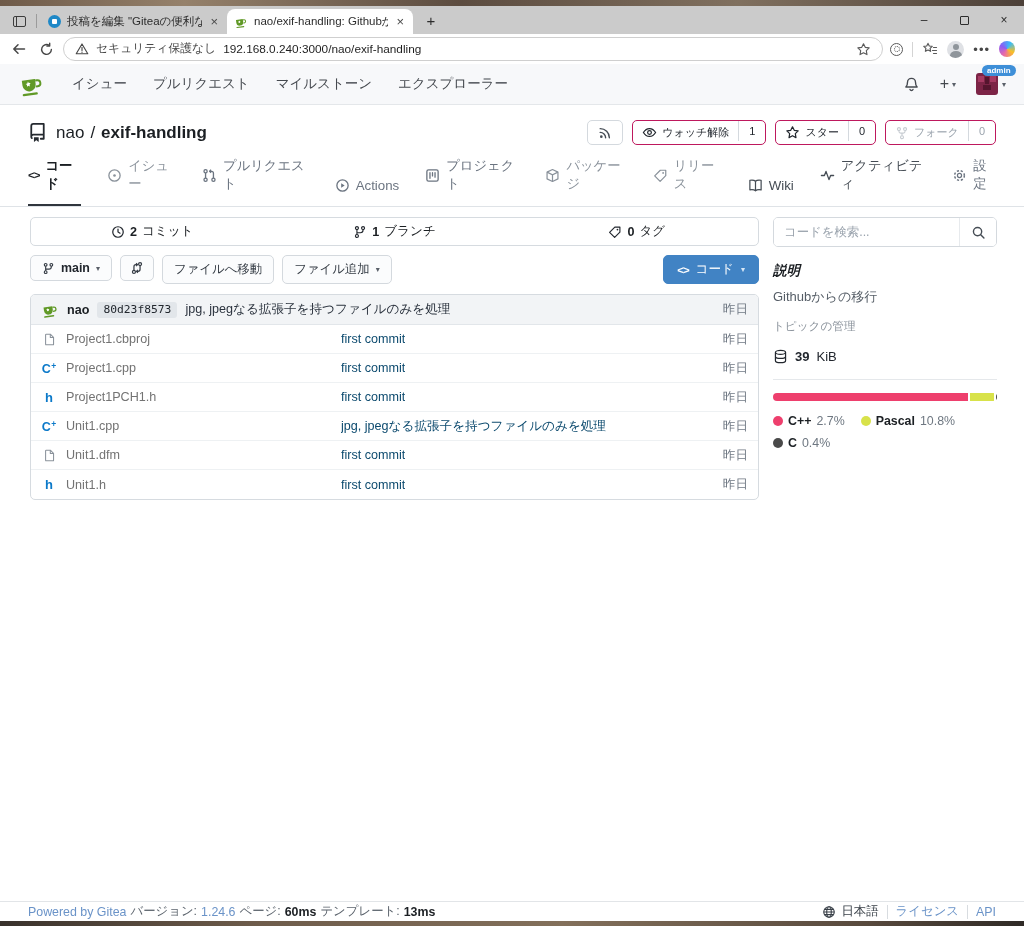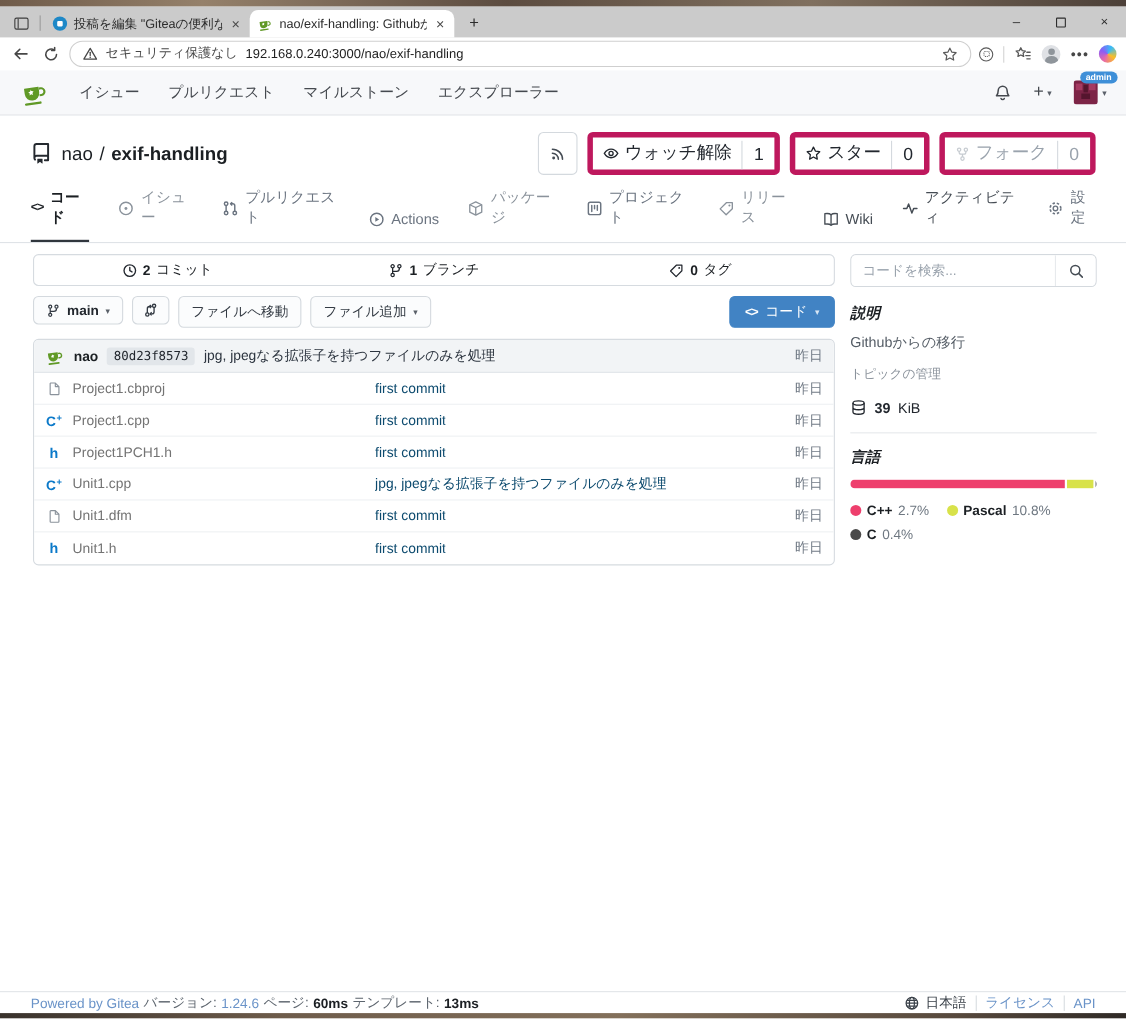--- a/index.html
+++ b/index.html
@@ -60,21 +60,21 @@
   .admin-badge { position:absolute; top:-8px; left:6px; background:#3e8fd8; color:#fff; font-size:8px; font-weight:700; padding:1px 5px; border-radius:7px; }
 
   
   .repo-header { padding:15px 28px 0 28px; flex:none; }
   .title-row { display:flex; align-items:center; gap:9px; }
   .repo-title { font-size:17px; color:#1b1f23; display:flex; gap:6px; align-items:baseline; }
   .repo-owner { font-weight:400; }
   .repo-sep { color:#1b1f23; }
   .repo-name { font-weight:700; }
   .repo-actions { margin-left:auto; display:flex; gap:9px; }
-  .seg-btn { display:flex; align-items:flex-end; border:5px solid #be185d; border-radius:5px; background:#fff; font-size:16px; color:#22272e; overflow:hidden; }
+  .seg-btn { display:flex; align-items:flex-start; border:1px solid #be185d; border-radius:5px; background:#fff; font-size:11px; color:#22272e; overflow:hidden; }
   .seg-main { display:flex; align-items:center; gap:5px; padding:4px 9px; }
   .seg-count { display:flex; align-items:center; padding:4px 10px; border-left:1px solid #d4d9de; }
   .seg-btn.muted { color:#9aa3ad; }
   .seg-btn.muted svg { opacity:.55; }
   .icon-btn { border:1px solid #d4d9de; border-radius:5px; background:#fff; width:36px; display:flex; align-items:center; justify-content:center; }
 
   
   .repo-tabs { display:flex; align-items:flex-end; gap:26px; padding:12px 28px 0; border-bottom:1px solid #dfe3e7; flex:none; }
   .r-tab { display:flex; align-items:center; gap:6px; font-size:13.3px; color:#6b7480; padding-bottom:11px; border-bottom:2.5px solid transparent; }
   .r-tab svg { flex:none; }
@@ -331,31 +331,31 @@
         </div>
       <div class="r-tab">
           <svg width="15" height="15" viewBox="0 0 16 16">
             <circle cx="8" cy="8" r="6" fill="none" stroke="#6b7480" stroke-width="1.4"></circle>
             <path d="M6.6 5.7v4.6L10.3 8Z" fill="#6b7480"></path>
           </svg>
           <span>Actions</span>
         </div>
       <div class="r-tab">
           <svg width="15" height="15" viewBox="0 0 16 16">
+            <rect x="2" y="2" width="12" height="12" rx="1.8" fill="none" stroke="#6b7480" stroke-width="1.4"></rect>
+            <path d="M5.3 5v6M8 5v3.4M10.7 5v4.8" stroke="#6b7480" stroke-width="1.4" stroke-linecap="round"></path>
+          </svg>
+          <span>プロジェクト</span>
+        </div>
+      <div class="r-tab">
+          <svg width="15" height="15" viewBox="0 0 16 16">
             <path d="M8 1.6 13.8 4.4v7.2L8 14.4 2.2 11.6V4.4Z" fill="none" stroke="#8a929b" stroke-width="1.3" stroke-linejoin="round"></path>
             <path d="M2.2 4.4 8 7.2l5.8-2.8M8 7.2v7.2" fill="none" stroke="#8a929b" stroke-width="1.3"></path>
           </svg>
           <span style="color:#8a929b">パッケージ</span>
-        </div>
-      <div class="r-tab">
-          <svg width="15" height="15" viewBox="0 0 16 16">
-            <rect x="2" y="2" width="12" height="12" rx="1.8" fill="none" stroke="#6b7480" stroke-width="1.4"></rect>
-            <path d="M5.3 5v6M8 5v3.4M10.7 5v4.8" stroke="#6b7480" stroke-width="1.4" stroke-linecap="round"></path>
-          </svg>
-          <span>プロジェクト</span>
         </div>
       <div class="r-tab">
           <svg width="15" height="15" viewBox="0 0 16 16">
             <path d="m1.8 8.4 6-6h5.8v5.8l-6 6Z" fill="none" stroke="#8a929b" stroke-width="1.3" stroke-linejoin="round"></path>
             <circle cx="10.8" cy="5.2" r="1" fill="#8a929b"></circle>
           </svg>
           <span style="color:#8a929b">リリース</span>
         </div>
       <div class="r-tab">
           <svg width="15" height="15" viewBox="0 0 16 16">
@@ -528,21 +528,20 @@
         <div class="topics-link">トピックの管理</div>
         <div class="size-row">
           <svg width="15" height="15" viewBox="0 0 16 16">
               <ellipse cx="8" cy="3.6" rx="5.4" ry="2.1" fill="none" stroke="#22272e" stroke-width="1.3"></ellipse>
               <path d="M2.6 3.6v8.8c0 1.2 2.4 2.1 5.4 2.1s5.4-.9 5.4-2.1V3.6M2.6 8c0 1.2 2.4 2.1 5.4 2.1S13.4 9.2 13.4 8" fill="none" stroke="#22272e" stroke-width="1.3"></path>
             </svg>
           <b>39</b>
             <span>KiB</span>
         </div>
         <hr class="side-divider">
-        <div class="side-h">言語</div>
         <div class="lang-bar">
           <span class="lang-seg" style="flex-grow: 88.8; background: rgb(238, 63, 109);"></span>
           <span class="lang-seg" style="flex-grow: 10.8; background: rgb(216, 226, 74);"></span>
           <span class="lang-seg" style="flex-grow: 0.4; background: rgb(74, 74, 74);"></span>
         </div>
         <div class="lang-legend">
           <span class="lang-item">
               <span class="lang-dot" style="background: rgb(238, 63, 109);"></span>
               <span class="lang-name">C++</span>
               <span class="lang-pct">2.7%</span>

